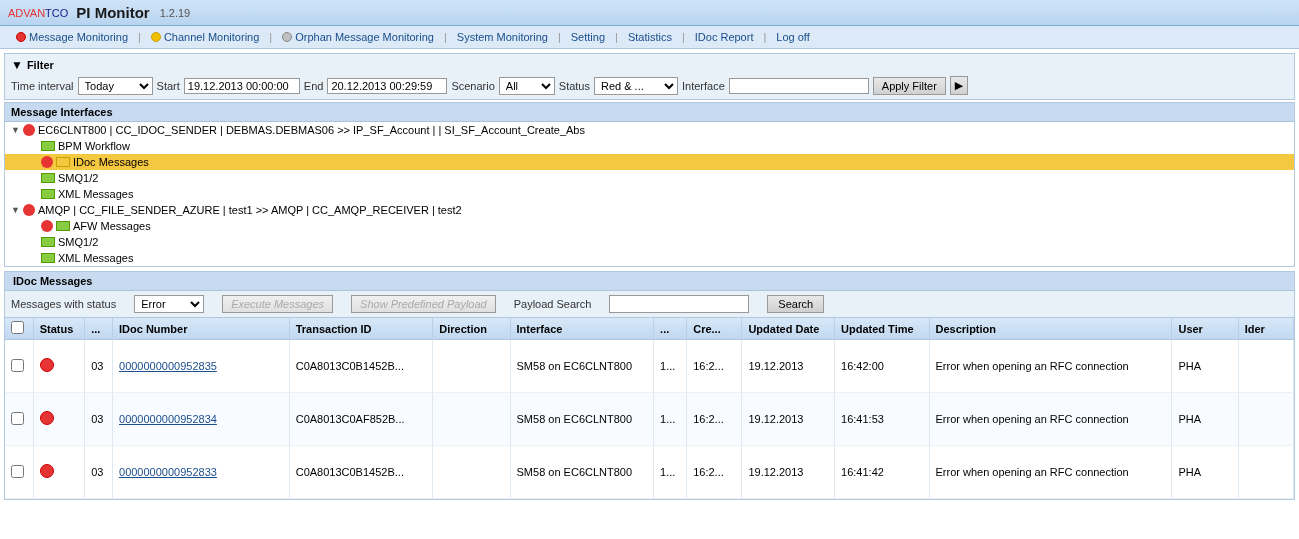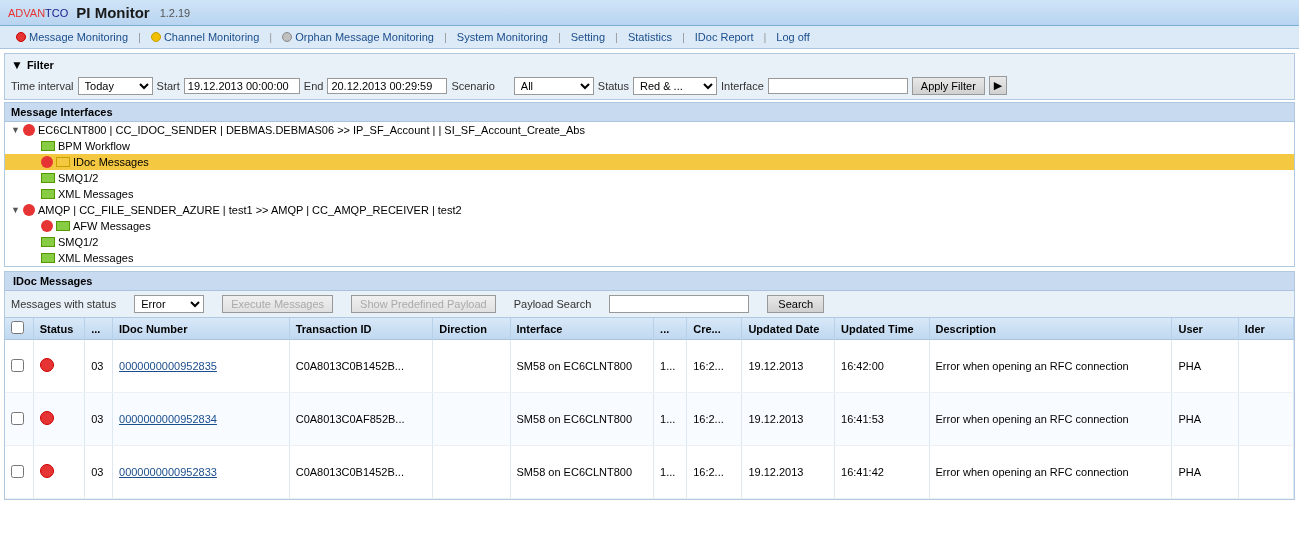--- a/index.html
+++ b/index.html
@@ -180,20 +180,21 @@
       background: linear-gradient(to bottom, #e8e8e8, #d0d0d0);
       border: 1px solid #999;
       padding: 2px 8px;
       font-size: 11px;
       cursor: pointer;
     }
     .ctrl-btn.disabled {
       color: #aaa;
       cursor: default;
       background: linear-gradient(to bottom, #f0f0f0, #e0e0e0);
+      font-style: italic;
     }
     .search-input {
       border: 1px solid #999;
       padding: 2px 4px;
       font-size: 11px;
       width: 140px;
     }
     .search-btn {
       background: linear-gradient(to bottom, #e8e8e8, #d0d0d0);
       border: 1px solid #999;
@@ -318,21 +319,21 @@
     <select class="filter-select">
       <option>Today</option>
       <option>Yesterday</option>
       <option>Last Hour</option>
     </select>
     <span class="filter-label">Start</span>
     <input class="filter-input" type="text" style="width: 116px;" value="19.12.2013 00:00:00">
     <span class="filter-label">End</span>
     <input class="filter-input" type="text" style="width: 120px;" value="20.12.2013 00:29:59">
     <span class="filter-label">Scenario</span>
-    <select class="filter-select" style="width:80px;margin-left:15px;">
+    <select class="filter-select" style="width:56px;">
       <option>All</option>
     </select>
     <span class="filter-label">Status</span>
     <select class="filter-select" style="width:84px;">
       <option>Red &amp; ...</option>
       <option>All</option>
       <option>Green</option>
       <option>Red</option>
     </select>
     <span class="filter-label">Interface</span>

